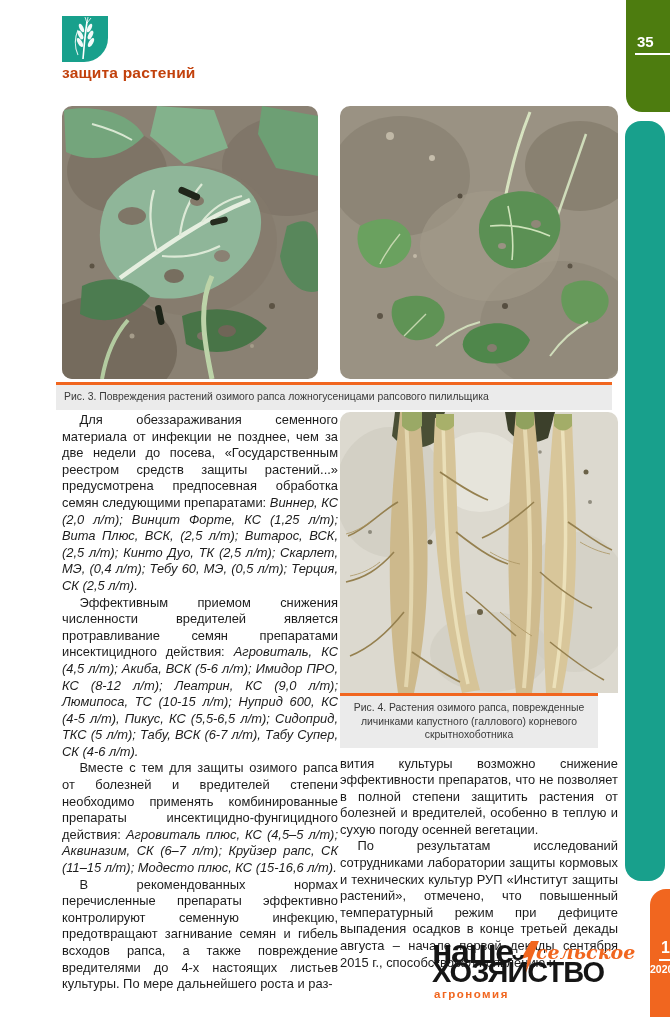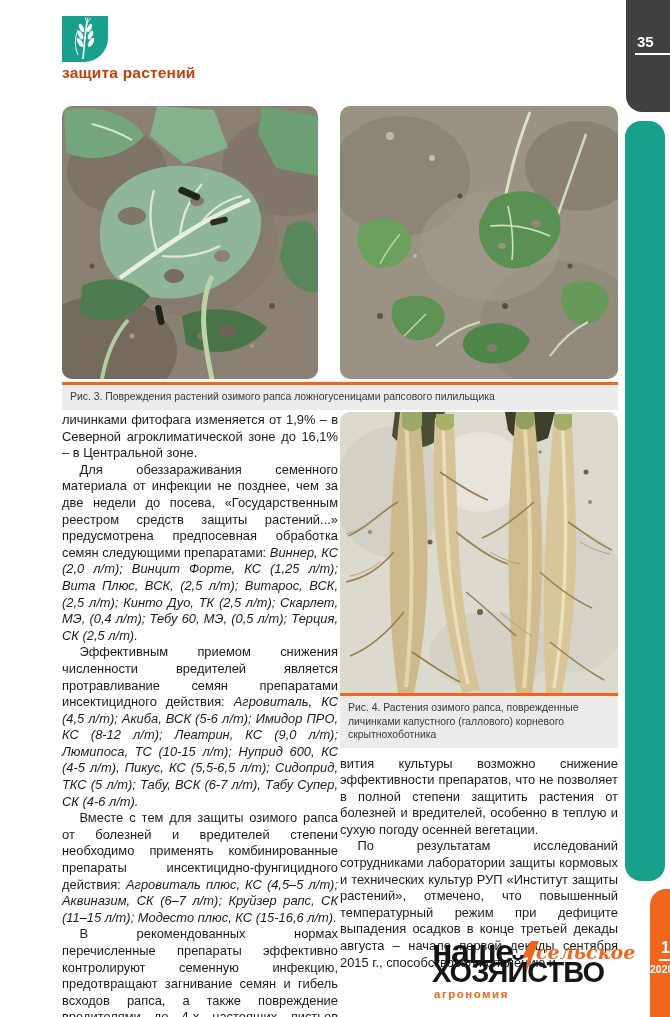--- a/index.html
+++ b/index.html
@@ -1,49 +1,49 @@
 <!DOCTYPE html>
 <html><head>
 <meta charset="utf-8">
 <style>
   html,body{margin:0;padding:0;background:#c7c7c7;}
   .page{
     position:relative;width:670px;height:1017px;background:#ffffff;
     font-family:"Liberation Sans","DejaVu Sans",sans-serif;overflow:hidden;
   }
   
-  .tab-top{position:absolute;top:0;right:0;width:44px;height:112px;background:#404040;border-radius:0 0 0 16px;}
+  .tab-top{position:absolute;top:0;right:0;width:44px;height:112px;background:#4d7c0f;border-radius:0 0 0 16px;}
   .tab-top .pn{display:block;margin:33px 0 0 9px;padding:0 0 3px 2px;color:#fff;font-size:15px;font-weight:bold;border-bottom:2.5px solid #fff;}
   .side-rail{position:absolute;top:121px;right:5px;width:40px;height:760px;background:#18a08c;border-radius:16px;}
   .tab-bottom{position:absolute;bottom:0;right:0;width:20px;height:128px;background:#f1661f;border-radius:16px 0 0 0;}
   .tab-bottom .in{display:block;margin:50px 0 0 9px;padding:0 0 2px 2px;color:#fff;font-size:16px;font-weight:bold;border-bottom:2.5px solid #fff;}
   .tab-bottom .iy{display:block;margin:2px 0 0 0;color:#fff;font-size:10.5px;font-weight:bold;}
   
   .logo-box{position:absolute;left:62px;top:16px;width:46px;height:46px;background:#18a08c;border-radius:0 0 24px 0;}
   .section-title{position:absolute;left:62px;top:64px;color:#c2410c;font-size:15.5px;font-weight:bold;letter-spacing:.2px;}
   
   .photos-row{position:absolute;left:62px;top:106px;width:556px;height:273px;display:flex;gap:22px;}
   .ph{border-radius:10px;overflow:hidden;}
   .ph svg{display:block;}
   .ph1{width:256px;height:273px;}
   .ph2{width:278px;height:273px;}
   
   .figcap{background:#ebebeb;border-top:3px solid #f1661f;box-sizing:border-box;
           font-size:10.4px;line-height:13.5px;color:#3a3a3a;padding:5px 8px 6px;}
-  .cap3{position:absolute;left:62px;top:382px;width:556px;}
+  .cap3{position:absolute;left:56px;top:382px;width:556px;}
   
   .col{position:absolute;top:412px;font-size:12.9px;line-height:16.6px;color:#1c1c1c;}
   .col-left{left:62px;width:276px;}
   .col-right{left:340px;width:278px;}
   .body-p{margin:0;text-align:justify;}
   .body-p.ind{text-indent:1.35em;}
   .it{font-style:italic;margin-top:16px;}
   .ph3{width:278px;height:281px;border-radius:10px 10px 0 0;overflow:hidden;}
   .ph3 svg{display:block;}
-  .cap4{width:278px;box-sizing:border-box;}
+  .cap4{width:258px;box-sizing:border-box;text-align:center;}
   .right-text{margin-top:8px;}
   
   .brand{position:absolute;left:432px;top:940px;width:190px;height:64px;}
   .brand .w1{position:absolute;left:0;top:-8px;font-size:34px;font-weight:800;letter-spacing:-1.5px;color:#151515;}
   .brand .bolt{position:absolute;left:87px;top:1px;}
   .brand .scr{position:absolute;left:104px;top:1px;font-family:"DejaVu Serif","Liberation Serif",serif;font-style:italic;font-weight:bold;font-size:19px;color:#f1661f;}
   .brand .w2{position:absolute;left:0;top:16px;font-size:29px;font-weight:800;letter-spacing:-1px;color:#151515;}
   .brand .tag{position:absolute;left:2px;top:48px;font-size:11.5px;font-weight:bold;letter-spacing:1.5px;color:#f1661f;}
 </style>
 </head>
@@ -146,21 +146,20 @@
         <path d="M96,240 C110,228 124,220 140,216 M210,250 C220,236 232,224 248,216" stroke="#cfdcba" stroke-width="2" fill="none"></path>
         <path d="M60,128 C50,140 44,150 40,158 M86,208 C76,218 70,224 64,230" stroke="#c4d6ae" stroke-width="1.4" fill="none"></path>
         <ellipse cx="152" cy="242" rx="5" ry="4" fill="#857d6e"></ellipse>
       </svg>
     </div>
   </div>
   <div class="figcap cap3">Рис. 3. Повреждения растений озимого рапса ложногусеницами рапсового пилильщика</div>
 
   <div class="col col-left">
     <div>
-        <p class="body-p"><span>личинками фитофага изменяется от 1,9% – в Северной агроклиматической зоне до 16,1% – в Центральной зоне.</span></p>
         <p class="body-p ind"><span>Для обеззараживания семенного материала от инфекции не позднее, чем за две недели до посева, «Государственным реестром средств защиты растений...» предусмотрена предпосевная обработка семян следующими препаратами: </span><span class="it">Виннер, КС (2,0 л/т); Винцит Форте, КС (1,25 л/т); Вита Плюс, ВСК, (2,5 л/т); Витарос, ВСК, (2,5 л/т); Кинто Дуо, ТК (2,5 л/т); Скарлет, МЭ, (0,4 л/т); Тебу 60, МЭ, (0,5 л/т); Терция, СК (2,5 л/т).</span></p>
         <p class="body-p ind"><span>Эффективным приемом снижения численности вредителей является протравливание семян препаратами инсектицидного действия: </span><span class="it">Агровиталь, КС (4,5 л/т); Акиба, ВСК (5-6 л/т); Имидор ПРО, КС (8-12 л/т); Леатрин, КС (9,0 л/т); Люмипоса, ТС (10-15 л/т); Нуприд 600, КС (4-5 л/т), Пикус, КС (5,5-6,5 л/т); Сидоприд, ТКС (5 л/т); Табу, ВСК (6-7 л/т), Табу Супер, СК (4-6 л/т).</span></p>
         <p class="body-p ind"><span>Вместе с тем для защиты озимого рапса от болезней и вредителей степени необходимо применять комбинированные препараты инсектицидно-фунгицидного действия: </span><span class="it">Агровиталь плюс, КС (4,5–5 л/т); Аквиназим, СК (6–7 л/т); Круйзер рапс, СК (11–15 л/т); Модесто плюс, КС (15-16,6 л/т).</span></p>
         <p class="body-p ind"><span>В рекомендованных нормах перечисленные препараты эффективно контролируют семенную инфекцию, предотвращают загнивание семян и гибель всходов рапса, а также повреждение вредителями до 4-х настоящих листьев культуры. По мере дальнейшего роста и раз-</span></p>
       </div>
   </div>
 
   <div class="col col-right">
     <div class="ph3">
       <svg width="278" height="281" viewBox="0 0 278 281">

